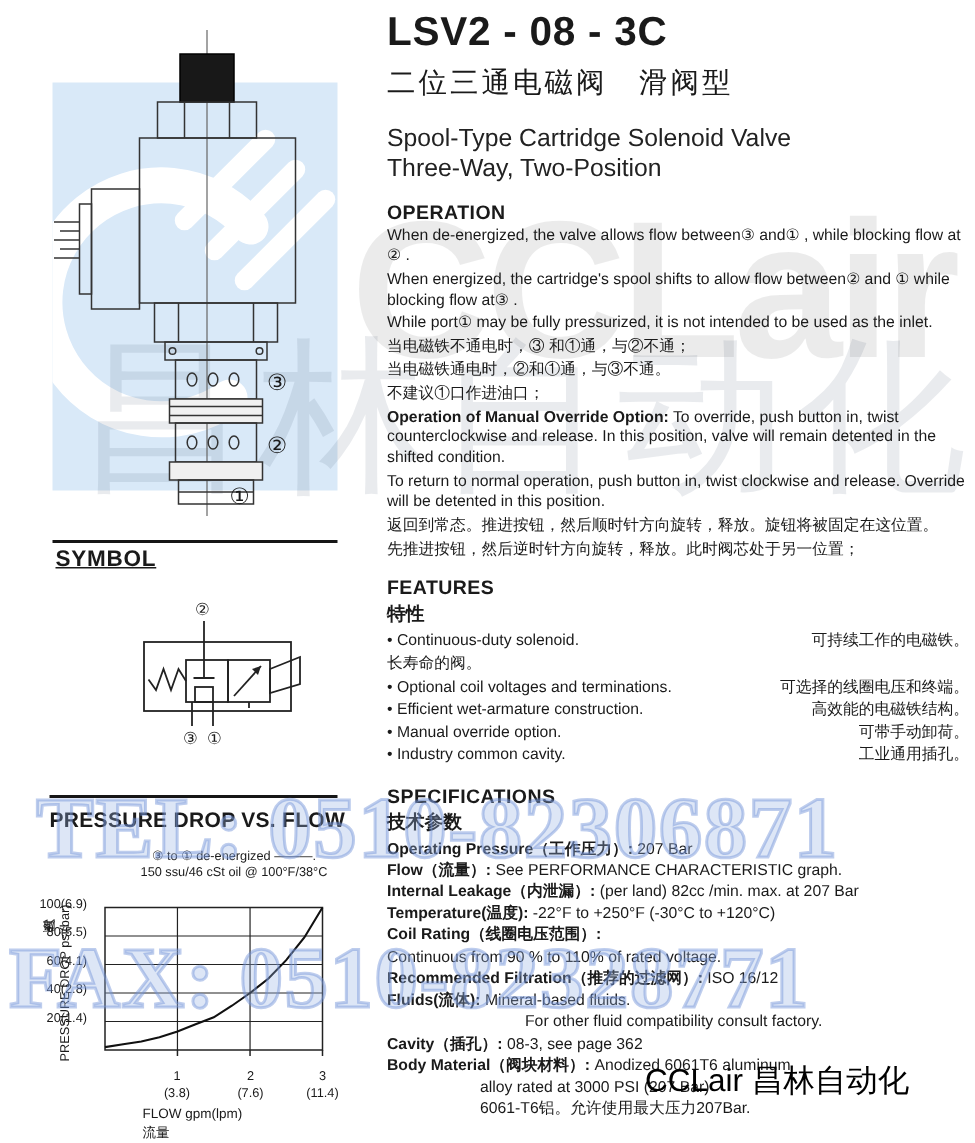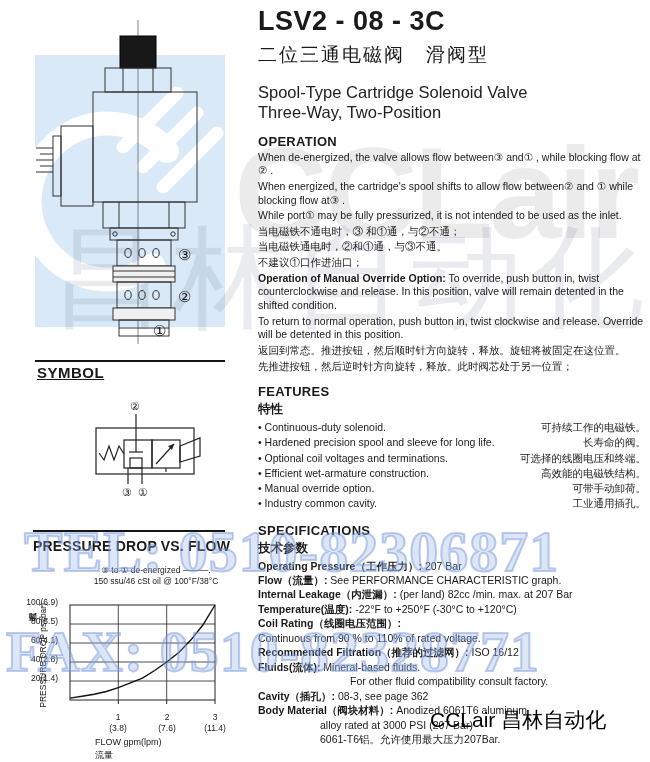--- a/index.html
+++ b/index.html
@@ -220,21 +220,20 @@
   </div>
 
   <div class="sec-h">FEATURES</div>
   <div class="sec-h-zh">特性</div>
   <div>
     <div class="feature-row">
         <span class="f-en">Continuous-duty solenoid.</span>
         <span class="f-zh">可持续工作的电磁铁。</span>
       </div>
     <div class="feature-row">
-        <span class="f-en">Hardened precision spool and sleeve for long life.</span>
         <span class="f-zh">长寿命的阀。</span>
       </div>
     <div class="feature-row">
         <span class="f-en">Optional coil voltages and terminations.</span>
         <span class="f-zh">可选择的线圈电压和终端。</span>
       </div>
     <div class="feature-row">
         <span class="f-en">Efficient wet-armature construction.</span>
         <span class="f-zh">高效能的电磁铁结构。</span>
       </div>

